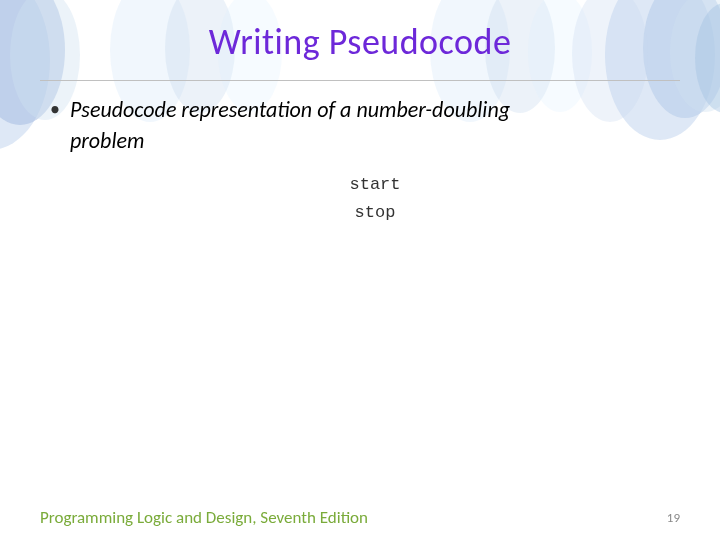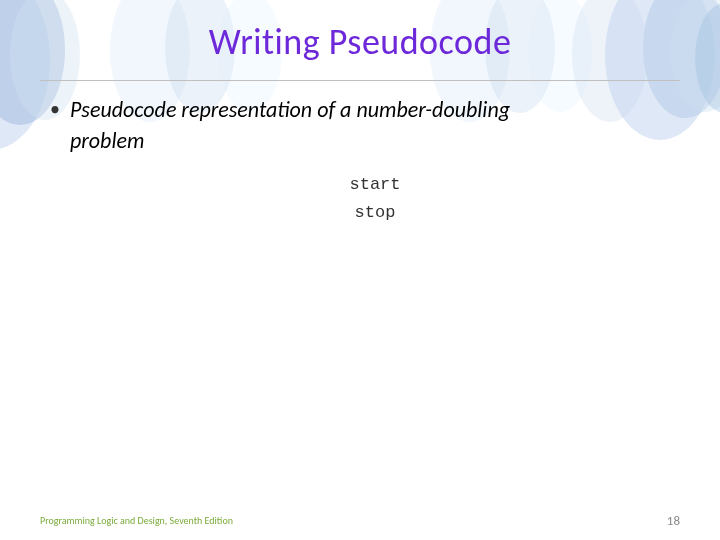--- a/index.html
+++ b/index.html
@@ -108,21 +108,21 @@
       position: absolute;
       bottom: 12px;
       left: 40px;
       right: 40px;
       display: flex;
       justify-content: space-between;
       align-items: center;
     }
 
     .footer-text {
-      font-size: 10px;
+      font-size: 17px;
       color: #7aab3a;
     }
 
     .footer-page {
       font-size: 13px;
       color: #888888;
     }
 
     
     .bg-svg {
@@ -175,16 +175,16 @@
 
     <div class="code-block">
       <span class="code-line indent-1">start</span>
       <span class="code-line indent-1">stop</span>
     </div>
 
   </div>
 
   <div class="footer">
     <span class="footer-text">Programming Logic and Design, Seventh Edition</span>
-    <span class="footer-page">18</span>
+    <span class="footer-page">19</span>
   </div>
 
 </div>
 
 </body></html>

